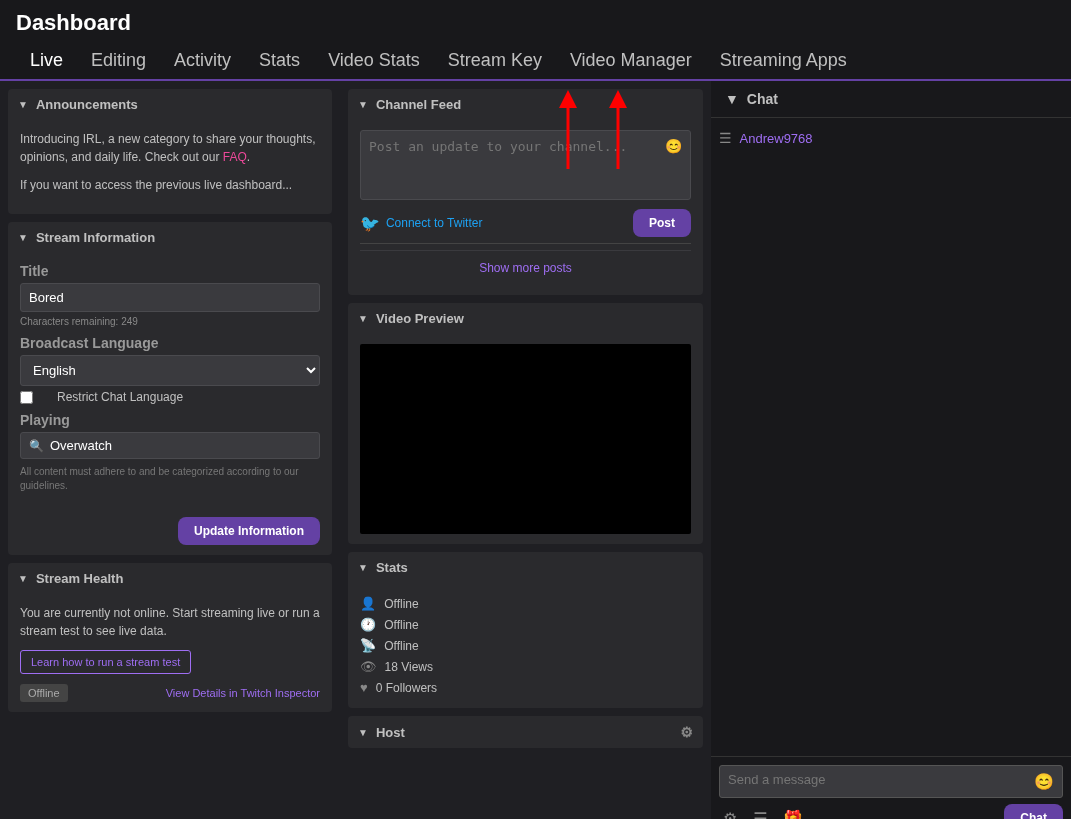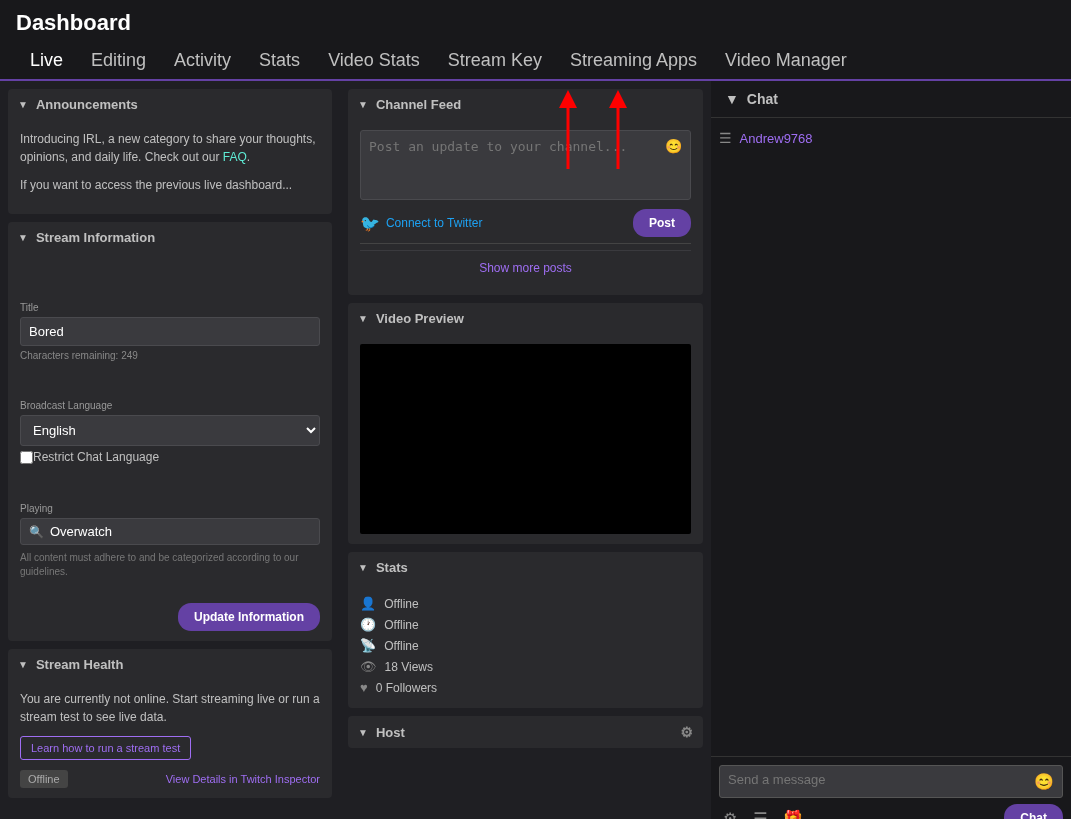--- a/index.html
+++ b/index.html
@@ -91,31 +91,30 @@
       padding: 10px 12px;
     }
     
     .announcement-text {
       color: #c0c0c0;
       font-size: 12px;
       margin-bottom: 10px;
       line-height: 1.5;
     }
     .announcement-text a, .link-text {
-      color: #5eead4;
+      color: #ec4899;
       text-decoration: none;
       cursor: pointer;
     }
     
     .field-label {
-      font-size: 10px;
+      font-size: 14px;
       color: #999;
       margin-bottom: 4px;
-      font-weight: normal;
-      margin-top: 39px;
+      font-weight: bold;
     }
     .text-input {
       background: #3a3a3e;
       border: 1px solid #4a4a4e;
       color: #fff;
       padding: 6px 8px;
       width: 100%;
       border-radius: 3px;
       font-size: 13px;
       outline: none;
@@ -125,21 +124,21 @@
       font-size: 10px;
       color: #888;
       margin-bottom: 8px;
     }
     select.text-input {
       cursor: pointer;
     }
     .checkbox-row {
       display: flex;
       align-items: center;
-      gap: 0;
+      gap: 24px;
       margin-bottom: 8px;
       font-size: 12px;
       color: #c0c0c0;
     }
     .search-input-wrap {
       display: flex;
       align-items: center;
       background: #3a3a3e;
       border: 1px solid #4a4a4e;
       border-radius: 3px;
@@ -160,21 +159,21 @@
       font-size: 10px;
       color: #777;
       margin-bottom: 8px;
       line-height: 1.4;
     }
     .btn-purple {
       background: #6441a4;
       color: #fff;
       border: none;
       padding: 7px 16px;
-      border-radius: 13px;
+      border-radius: 8px;
       cursor: pointer;
       font-size: 12px;
       font-weight: bold;
     }
     .update-btn-row { display: flex; justify-content: flex-end; margin-top: 24px; }
     
     .health-text {
       font-size: 12px;
       color: #c0c0c0;
       margin-bottom: 10px;
@@ -347,22 +346,22 @@
 
 <div id="app-header">
   <div id="app-title">Dashboard</div>
   <div id="nav-tabs">
     <div class="nav-tab active">Live</div>
     <div class="nav-tab">Editing</div>
     <div class="nav-tab">Activity</div>
     <div class="nav-tab">Stats</div>
     <div class="nav-tab">Video Stats</div>
     <div class="nav-tab">Stream Key</div>
+    <div class="nav-tab">Video Manager</div>
     <div class="nav-tab">Streaming Apps</div>
-    <div class="nav-tab">Video Manager</div>
   </div>
 </div>
 
 <div id="main-layout">
 
   <div id="left-col">
 
     <div class="panel">
       <div class="panel-header">
         <span class="arrow">▼</span>

